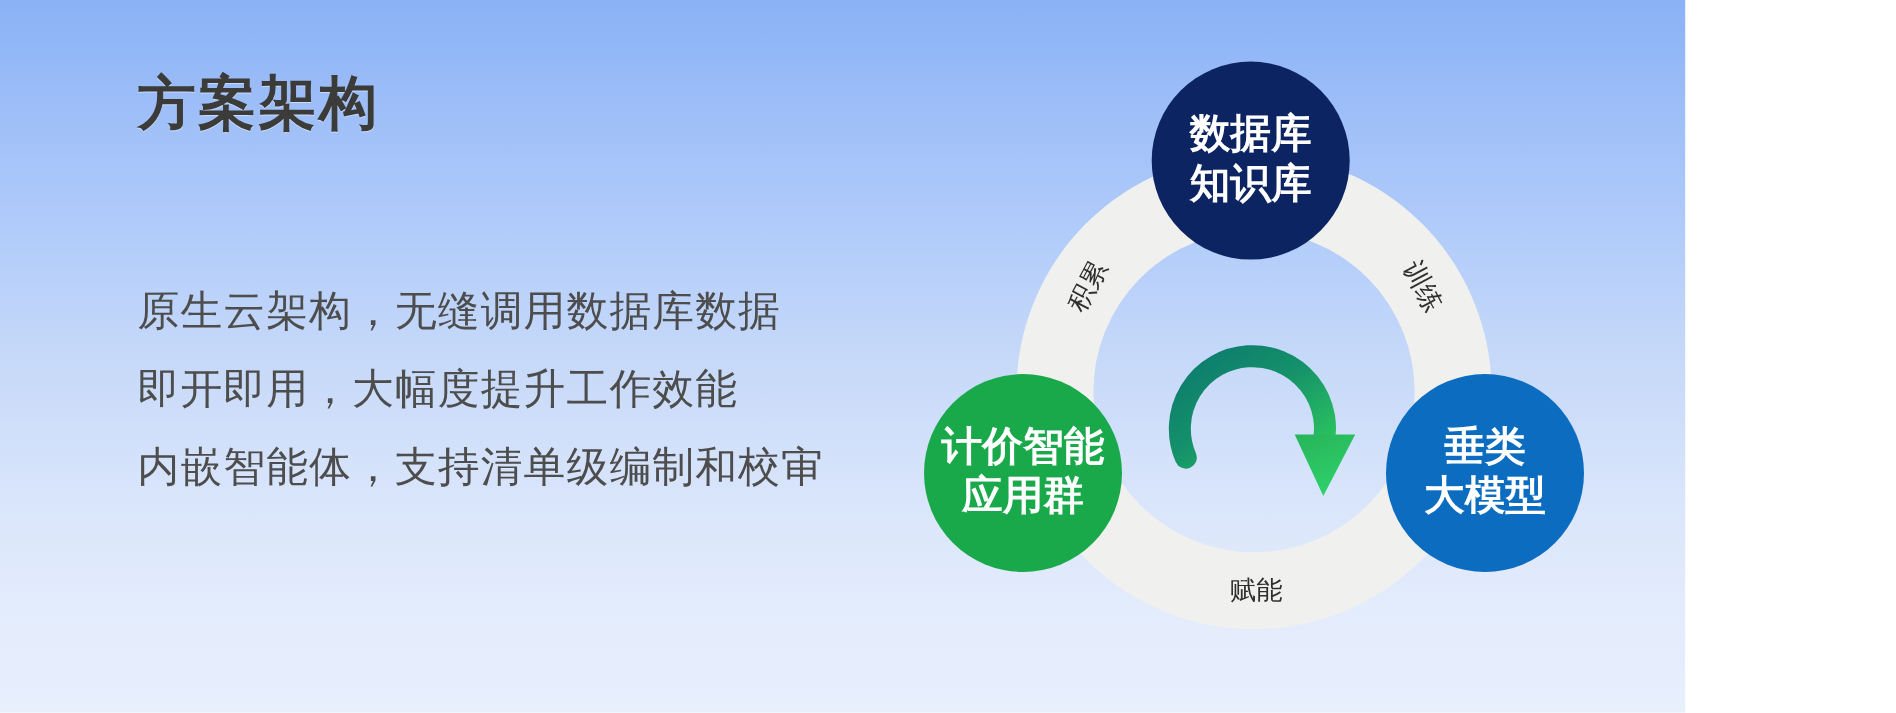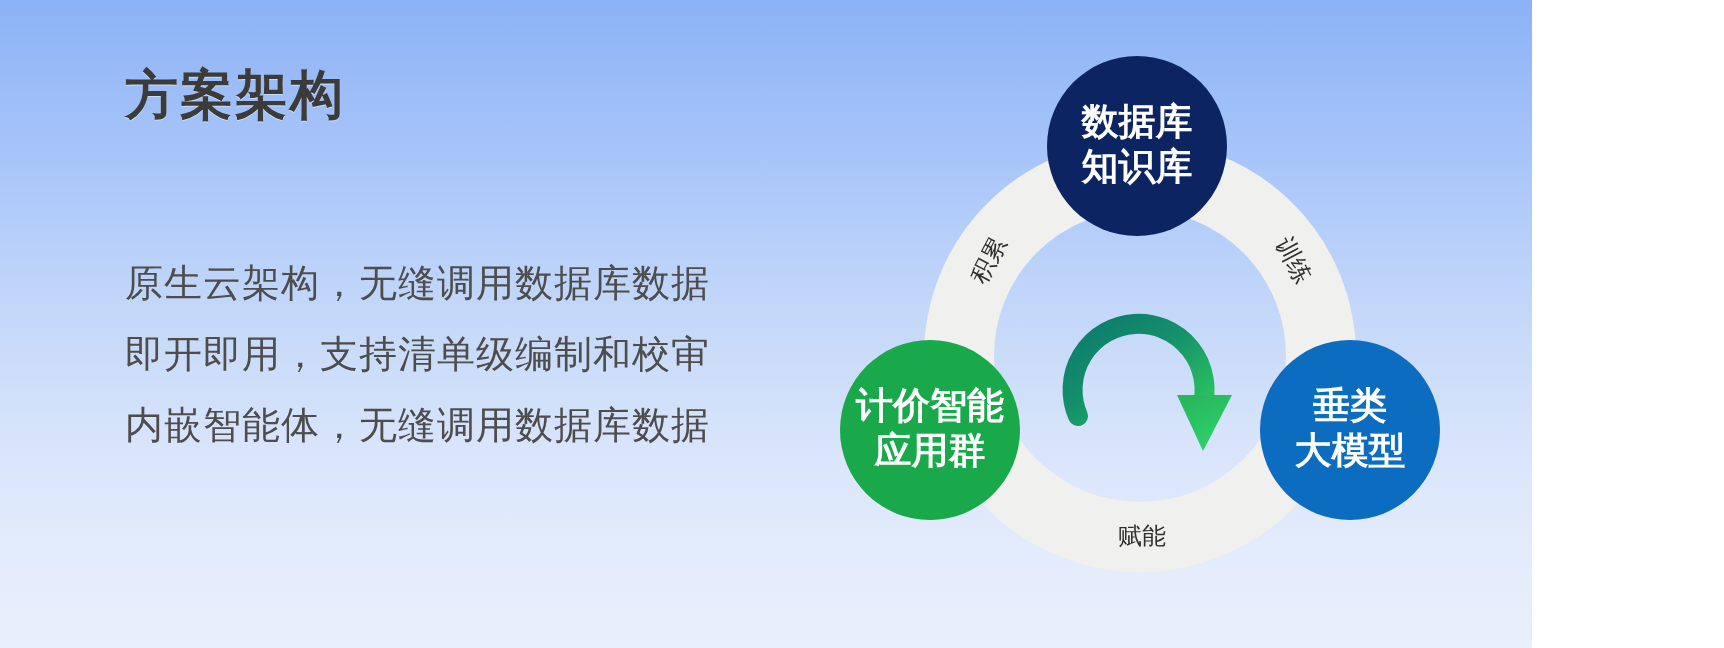--- a/index.html
+++ b/index.html
@@ -90,22 +90,22 @@
 <body>
 
 <div id="slide">
 
   <div id="text-col">
 
     <h1 id="page-title">方案架构</h1>
 
     <div id="body-lines">
       <div class="body-line">原生云架构，无缝调用数据库数据</div>
-      <div class="body-line">即开即用，支持清单级编制和校审</div>
-      <div class="body-line">内嵌智能体，无缝调用数据库数据</div>
+      <div class="body-line">即开即用，大幅度提升工作效能</div>
+      <div class="body-line">内嵌智能体，支持清单级编制和校审</div>
     </div>
 
   </div>
 
   <div id="diagram">
     <svg width="650" height="600" viewBox="0 0 650 600">
 
       <defs>
         <linearGradient id="arrowGrad" x1="0" y1="0" x2="1" y2="1">
           <stop offset="0%" stop-color="#0c7a6e"></stop>

